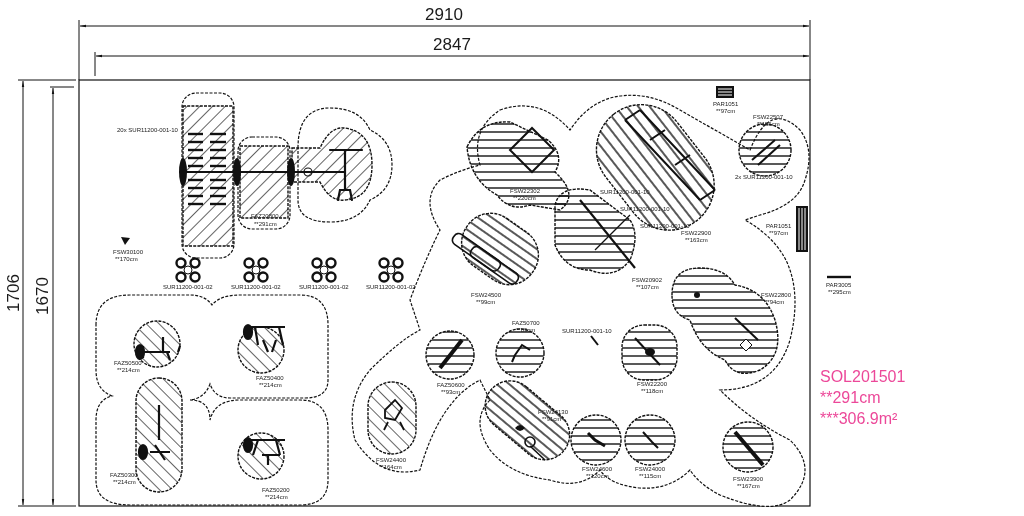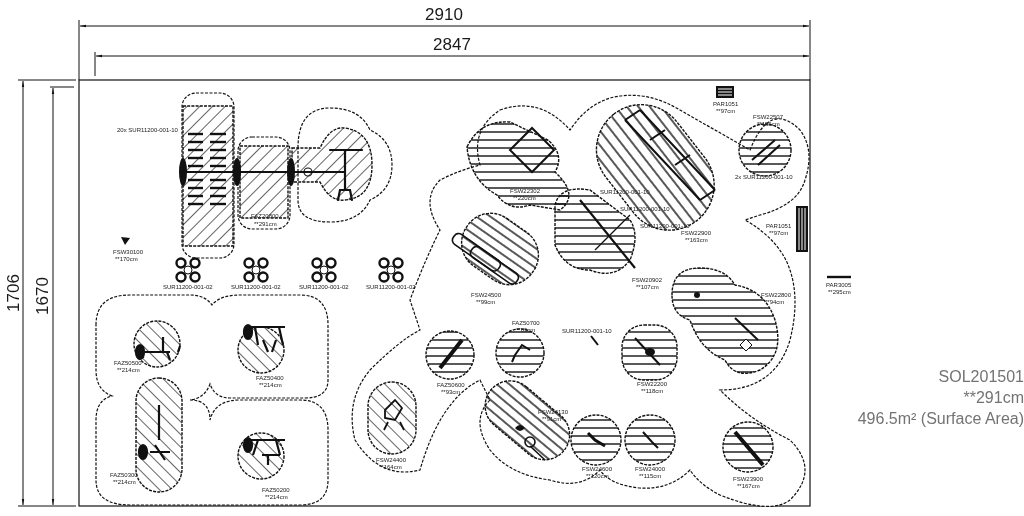--- a/index.html
+++ b/index.html
@@ -3,21 +3,21 @@
 <meta charset="utf-8">
 <style>
   html, body { margin:0; padding:0; background:#ffffff; }
   body { width:1024px; height:516px; position:relative; overflow:hidden; font-family:"Liberation Sans", sans-serif; color:#1a1a1a; }
   #plan { position:absolute; left:0; top:0; width:1024px; height:516px; }
   .dim-text { font-family:"Liberation Sans", sans-serif; font-size:17px; fill:#1a1a1a; }
   .lbl { font-family:"Liberation Sans", sans-serif; font-size:6px; fill:#222; }
   .zone { fill:#ffffff; stroke:#111; stroke-width:1.2; stroke-dasharray:3 1.5; }
   .hatch-shape { stroke:#111; stroke-width:1.4; stroke-dasharray:3 1.2; }
   .equip { stroke:#111; stroke-width:2.2; fill:none; stroke-linecap:round; }
-  .summary { position:absolute; left:820px; top:366px; width:204px; text-align:right; font-family:"Liberation Sans", sans-serif; font-size:16px; line-height:21px; color:#737373; }
+  .summary { position:absolute; left:820px; top:366px; width:204px; text-align:left; font-family:"Liberation Sans", sans-serif; font-size:16px; line-height:21px; color:#ec4899; }
   .summary div { white-space:nowrap; }
 </style>
 </head>
 <body>
 
 <svg id="plan" viewBox="0 0 1024 516" xmlns="http://www.w3.org/2000/svg">
   <defs>
     <pattern id="diag" patternUnits="userSpaceOnUse" width="9" height="9" patternTransform="rotate(45)">
       <line x1="0" y1="0" x2="0" y2="9" stroke="#111" stroke-width="1.3"></line>
     </pattern>
@@ -252,14 +252,14 @@
     <text class="lbl" x="769" y="235">**97cm</text>
     <line x1="827" y1="277" x2="851" y2="277" stroke="#111" stroke-width="2.4"></line>
     <text class="lbl" x="826" y="287">PAR3005</text>
     <text class="lbl" x="828" y="294">**295cm</text>
   </g>
 </svg>
 
 <div class="summary">
   <div>SOL201501</div>
   <div>**291cm</div>
-  <div>496.5m² (Surface Area)</div>
+  <div>***306.9m²</div>
 </div>
 
 </body></html>

